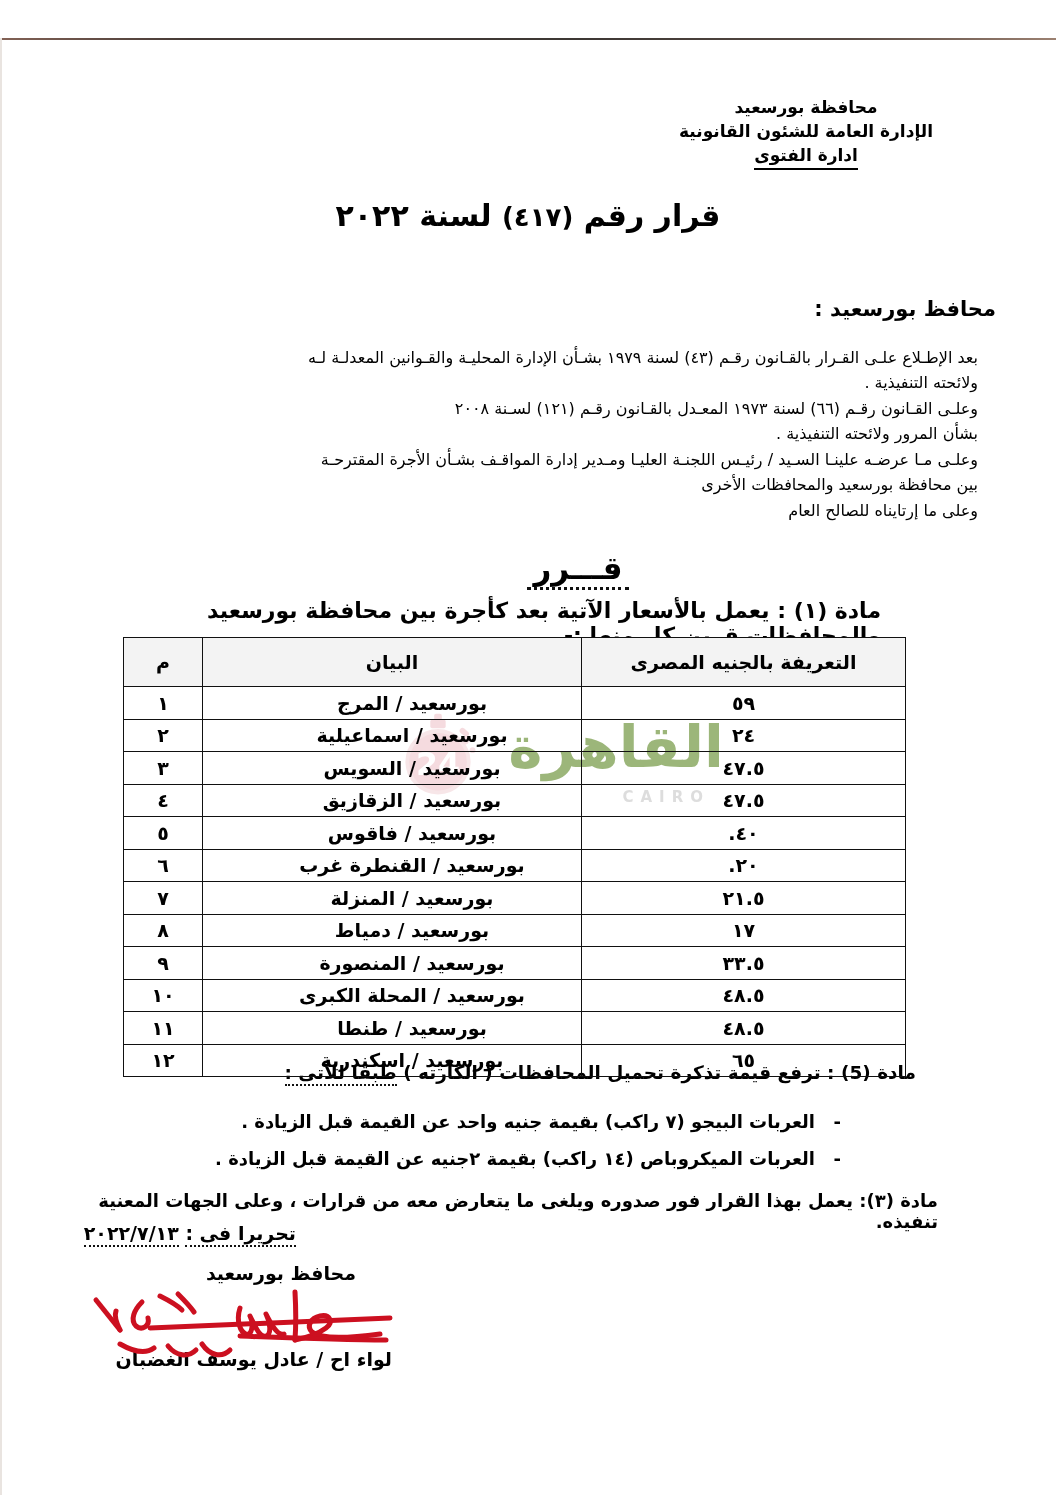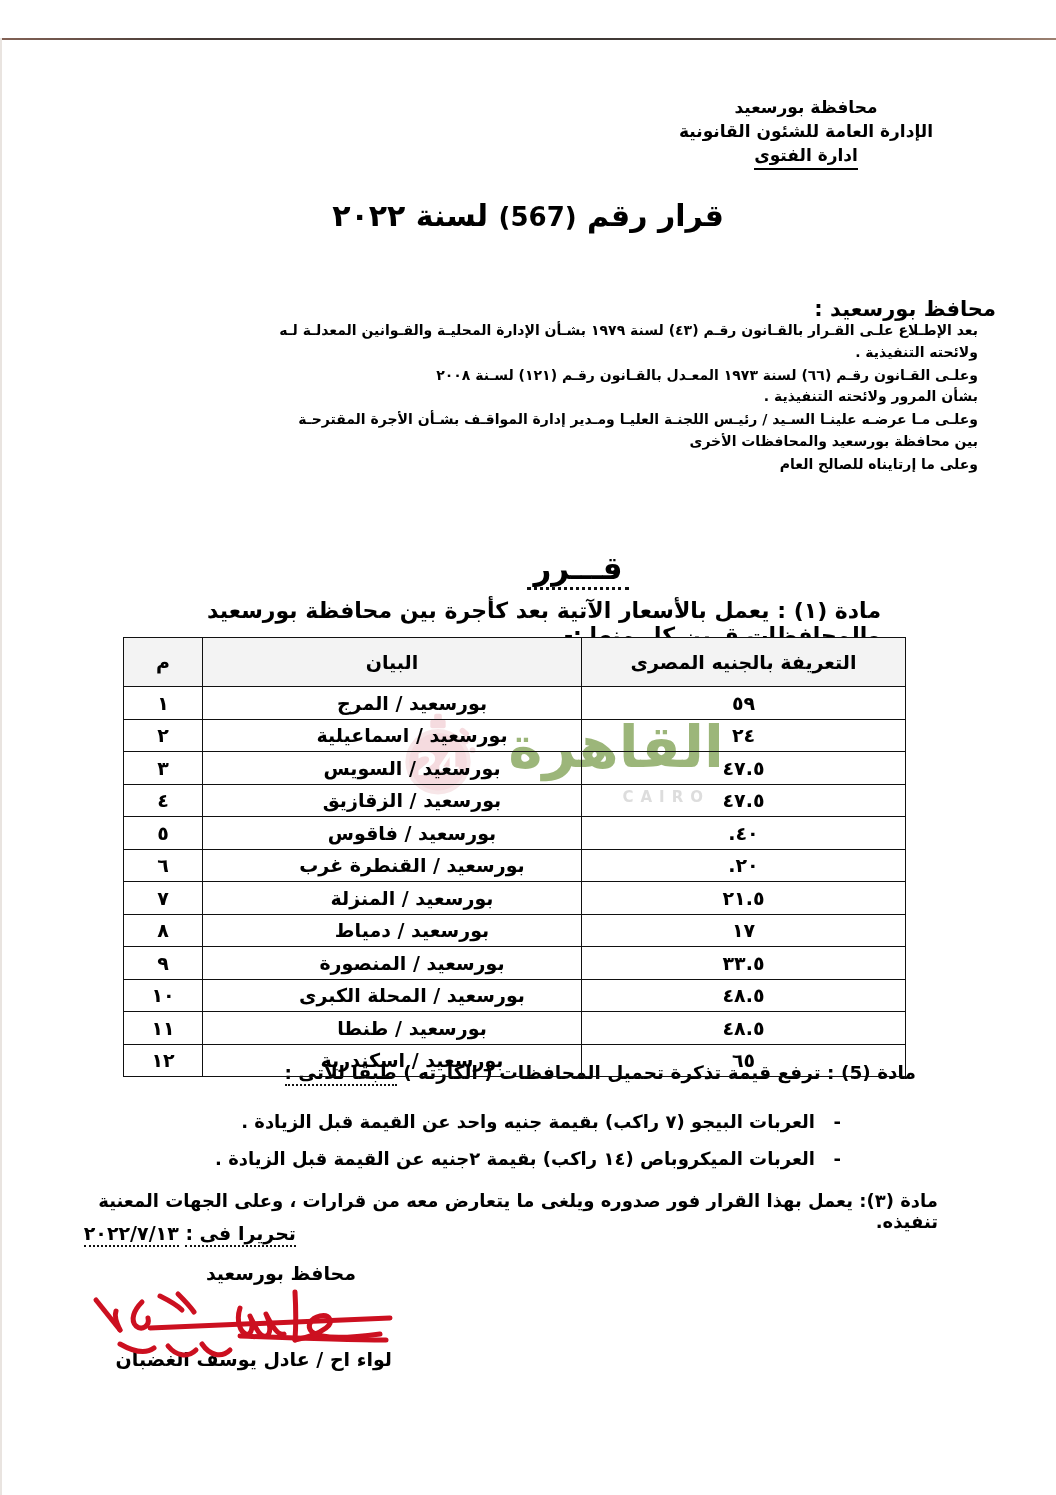--- a/index.html
+++ b/index.html
@@ -73,25 +73,25 @@
     position: absolute;
     top: 297px;
     right: 60px;
     font-size: 21px;
     font-weight: bold;
   }
 
   
   .preamble {
     position: absolute;
-    top: 320px;
+    top: 346px;
     right: 78px;
     width: 905px;
-    font-size: 14px;
-    font-weight: bold;
+    font-size: 16px;
+    font-weight: normal;
     line-height: 1.56;
     text-align: justify;
     text-align-last: right;
   }
   .preamble p { margin: 0 0 1px 0; }
   .preamble p.tight { margin-bottom: 0; }
   .center-ish { text-align: center; }
   .right-pad { padding-left: 40px; }
 
   
@@ -273,21 +273,21 @@
   <div class="scan-edge-left"></div>
 
   <div class="letterhead">
     <div>محافظة بورسعيد</div>
     <div>الإدارة العامة للشئون القانونية</div>
     <div><span class="lh-underline">ادارة الفتوى</span></div>
   </div>
 
   <div class="decree-title">
     <span>قرار رقم</span>
-    <span class="num">(567)</span>
+    <span class="num">(٤١٧)</span>
     <span>لسنة ٢٠٢٢</span>
   </div>
 
   <div class="governor-line">محافظ بورسعيد :</div>
 
   <div class="preamble">
     <p class="tight">بعد الإطـلاع علـى القـرار بالقـانون رقـم (٤٣) لسنة ١٩٧٩ بشـأن الإدارة المحليـة والقـوانين المعدلـة لـه</p>
     <p>ولائحته التنفيذية .</p>
     <p class="tight">وعلـى القـانون رقـم (٦٦) لسنة ١٩٧٣  المعـدل بالقـانون رقـم (١٢١) لسـنة ٢٠٠٨</p>
     <p>بشأن المرور ولائحته التنفيذية .</p>

